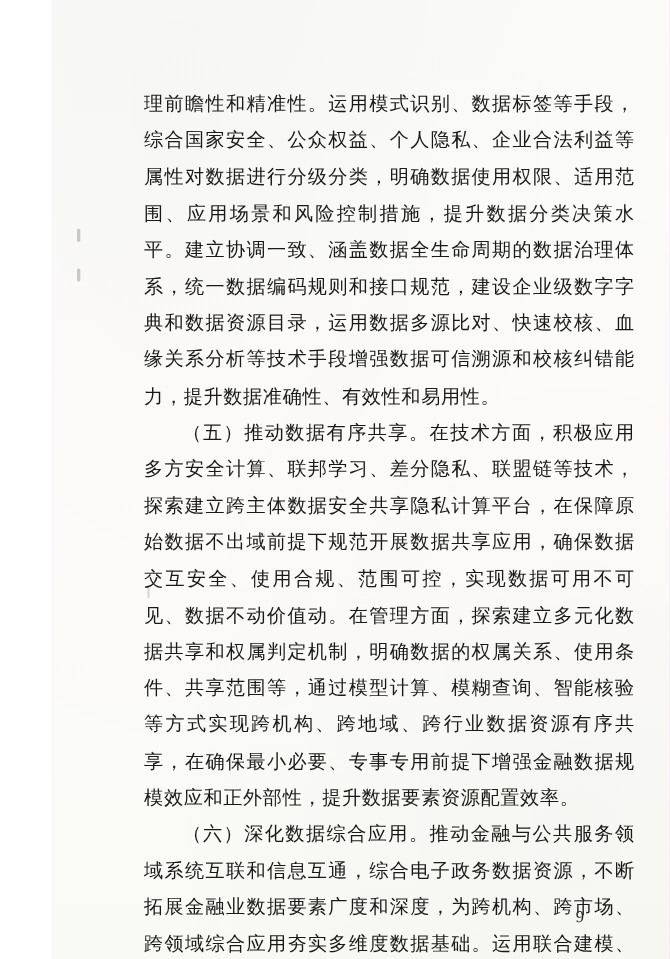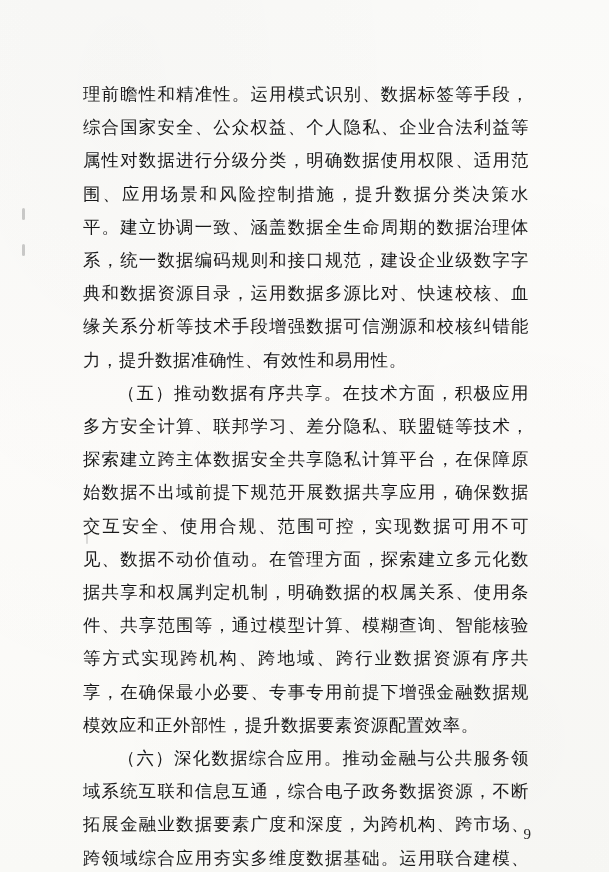--- a/index.html
+++ b/index.html
@@ -11,20 +11,21 @@
     width: 609px;
     height: 872px;
     position: relative;
     overflow: hidden;
     font-family: "Liberation Serif", "DejaVu Serif", serif;
   }
   .page {
     position: absolute;
     inset: 0;
     background: #f0abfc;
+    margin-left: 48px;
   }
   
   .page::before {
     content: "";
     position: absolute;
     inset: 0;
     background:
       radial-gradient(ellipse at 20% 10%, rgba(0,0,0,0.014), rgba(0,0,0,0) 60%),
       radial-gradient(ellipse at 85% 85%, rgba(0,0,0,0.015), rgba(0,0,0,0) 60%),
       linear-gradient(180deg, rgba(250,250,248,1) 0%, rgba(253,252,250,1) 50%, rgba(249,249,246,1) 100%);

